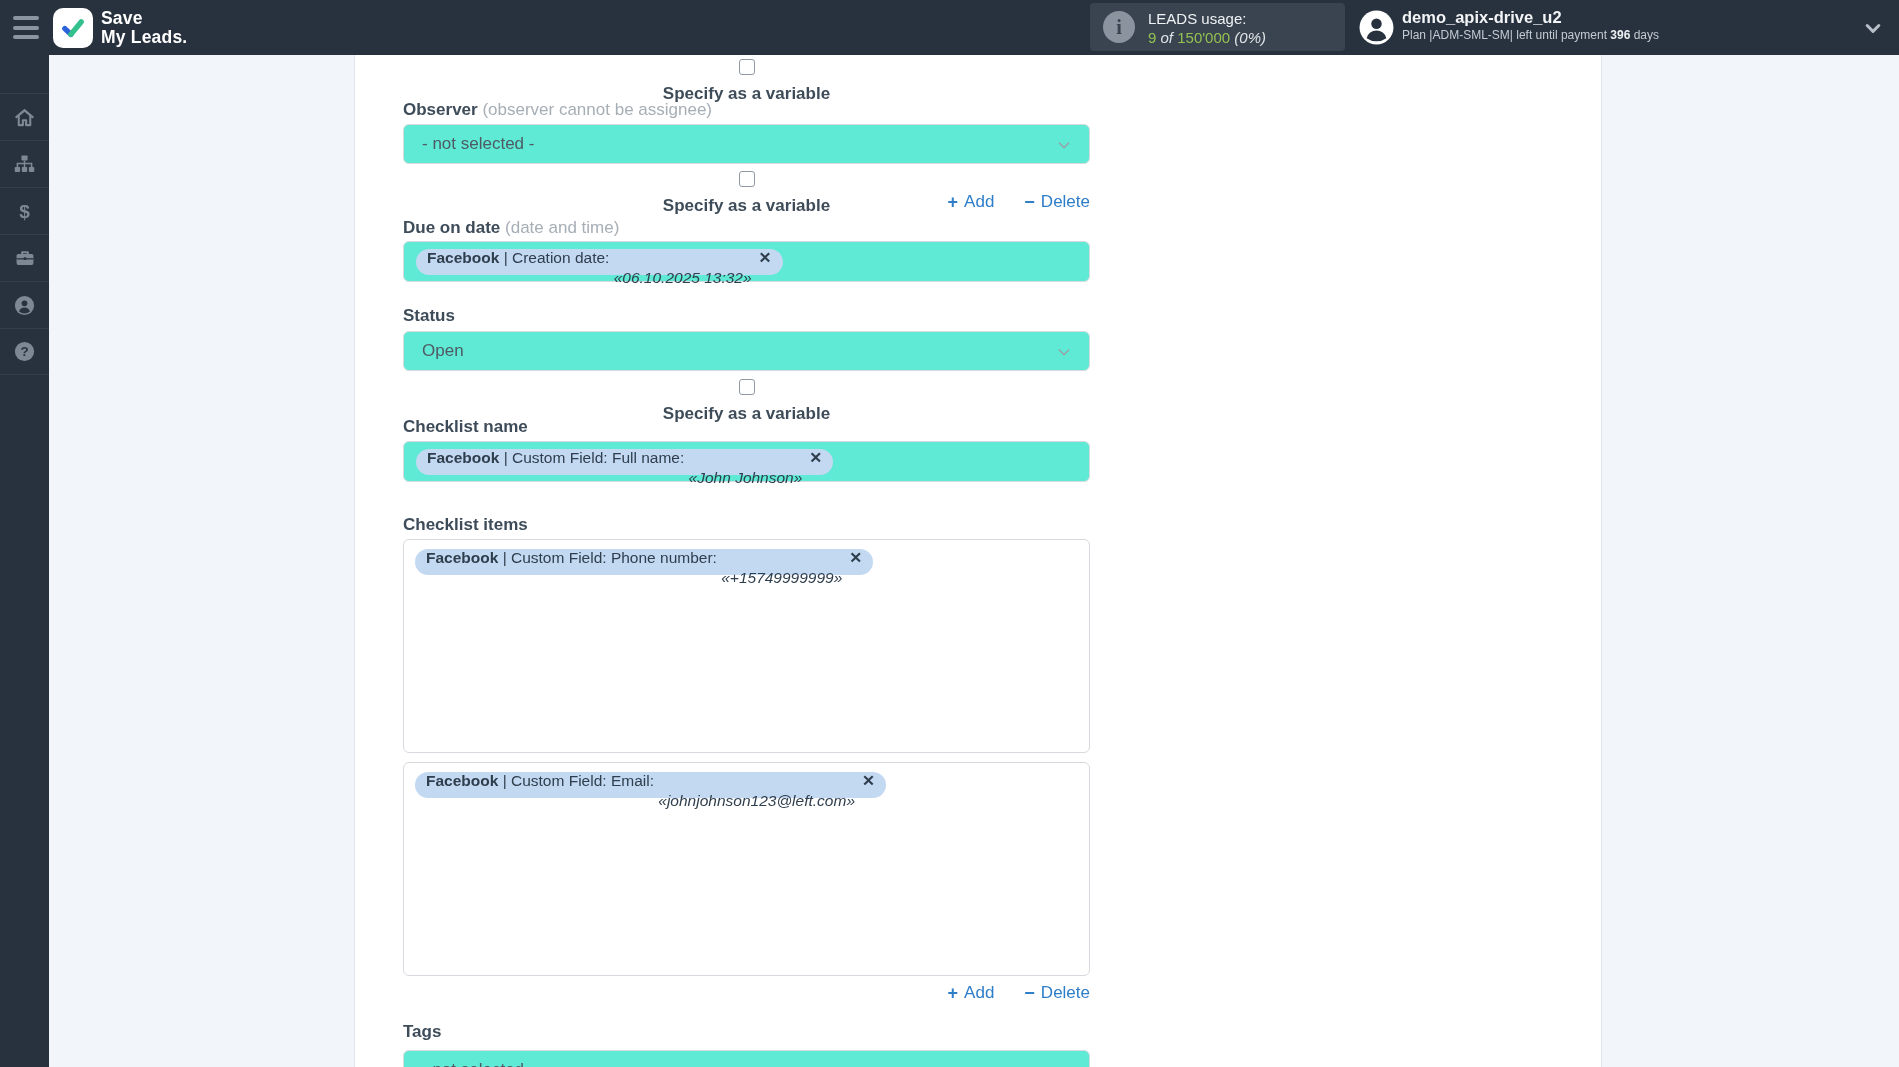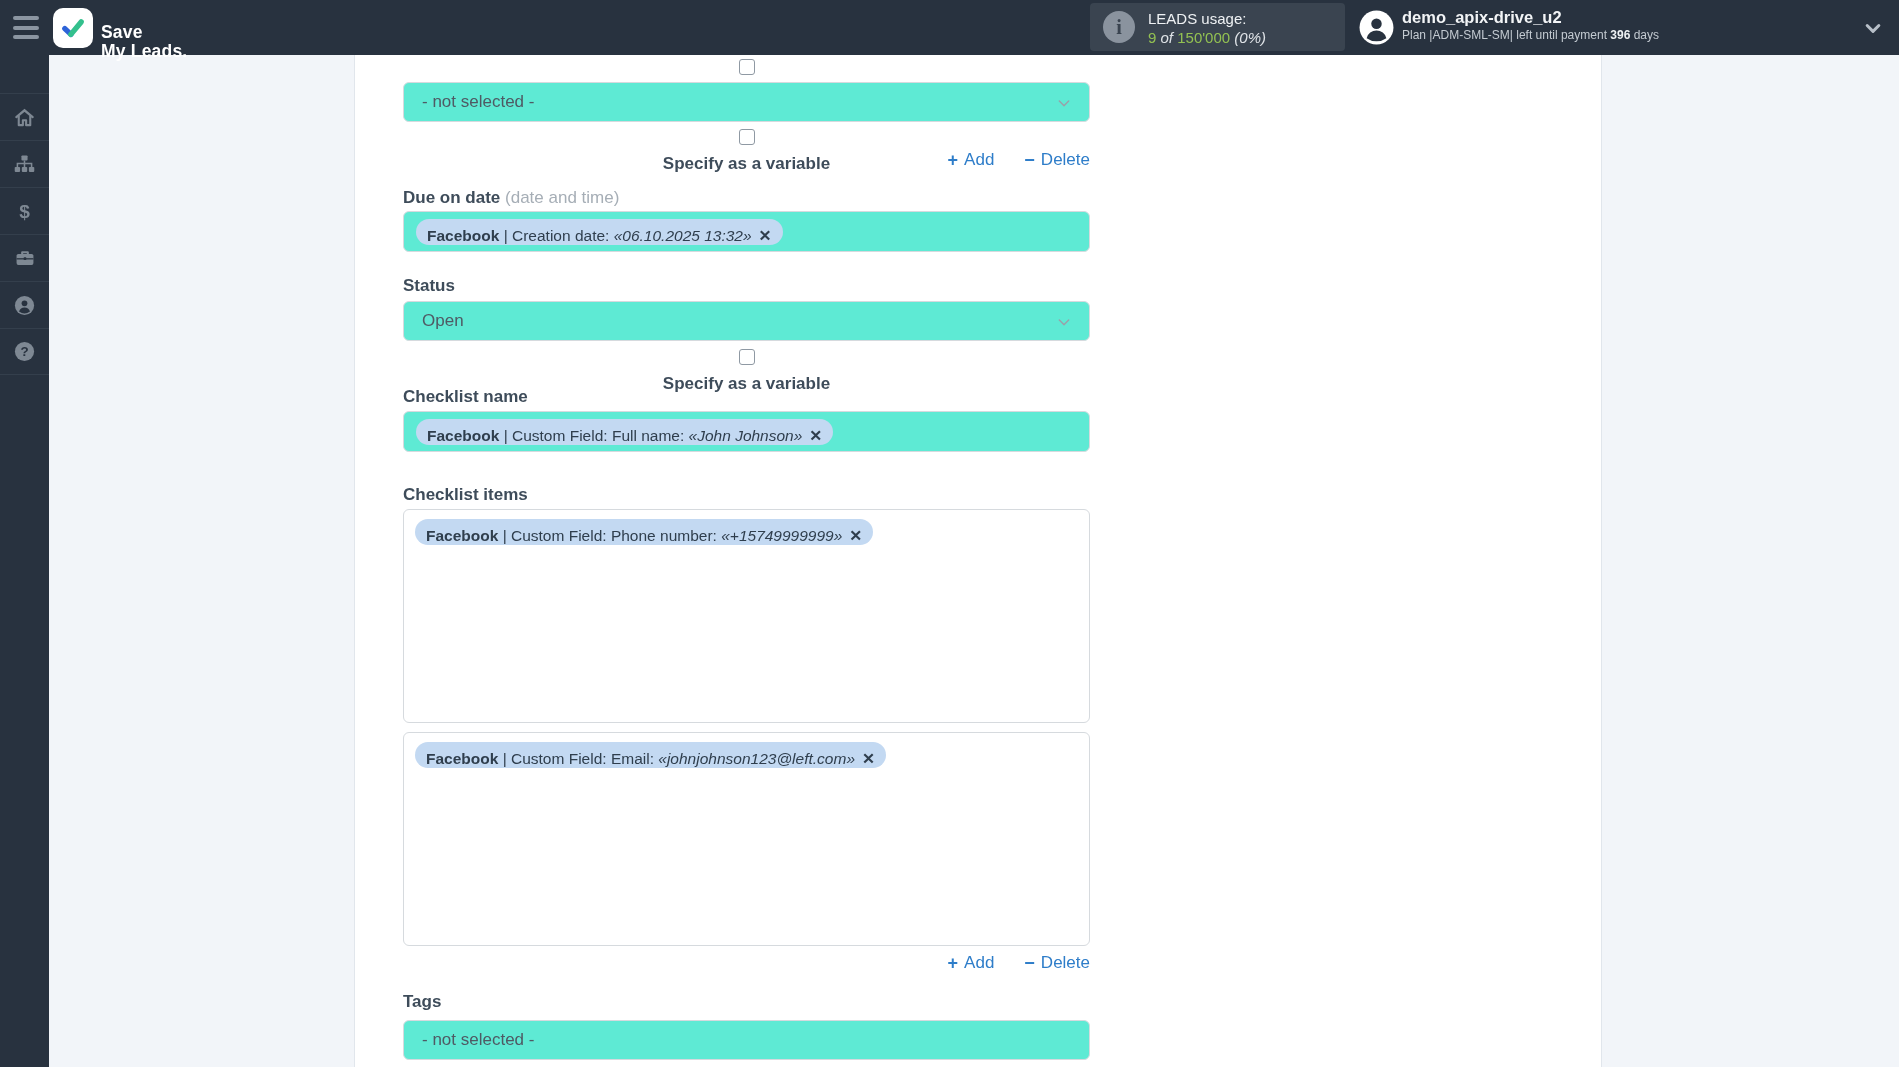--- a/index.html
+++ b/index.html
@@ -5,21 +5,21 @@
   * { margin:0; padding:0; box-sizing:border-box; }
   html,body { width:1899px; height:1067px; overflow:hidden; }
   body { font-family:"Liberation Sans", sans-serif; background:#ffffff; }
   #stage { position:relative; width:1899px; height:1067px; background:#ffffff; overflow:hidden; }
 
   
   #header { position:absolute; left:0; top:0; width:1899px; height:55px; background:#28323f; z-index:5; }
   #hamburger { position:absolute; left:13px; top:16px; width:26px; height:23px; display:flex; flex-direction:column; justify-content:space-between; cursor:pointer; }
   #hamburger span { display:block; width:26px; height:4px; background:#8b95a1; border-radius:2px; }
   #logo-box { position:absolute; left:53px; top:8px; width:40px; height:40px; background:#ffffff; border-radius:10px; display:flex; align-items:center; justify-content:center; }
-  #logo-text { position:absolute; left:101px; top:9px; color:#ffffff; font-size:17.5px; font-weight:700; line-height:19px; letter-spacing:.2px;margin-top:14px; }
+  #logo-text { position:absolute; left:101px; top:9px; color:#ffffff; font-size:17.5px; font-weight:700; line-height:19px; letter-spacing:.2px; }
   #usage-badge { position:absolute; left:1090px; top:3px; width:255px; height:48px; background:#3a4450; border-radius:4px; }
   #usage-badge .info-circle { position:absolute; left:13px; top:8px; width:32px; height:32px; border-radius:50%; background:#8a939e; color:#3a4450; font-weight:700; font-size:20px; display:flex; align-items:center; justify-content:center; font-family:"Liberation Serif", serif; }
   #usage-badge .usage-text { position:absolute; left:58px; top:6px; font-size:15px; color:#eef1f3; line-height:19px; }
   .usage-green { color:#93c152; }
   .usage-dim { color:#dfe3e7; font-style:italic; }
   #user-menu { position:absolute; left:1352px; top:0; width:540px; height:58px; cursor:pointer; }
   #avatar { position:absolute; left:6px; top:9px; width:37px; height:37px; }
   #user-name { position:absolute; left:50px; top:8px; color:#f2f4f6; font-size:16.5px; font-weight:700; }
   #user-plan { position:absolute; left:50px; top:28px; color:#c4cbd2; font-size:12px; }
   #user-plan b { color:#eef1f3; }
@@ -45,28 +45,28 @@
   .cb-box { width:16px; height:16px; border:1.5px solid #8f99a3; border-radius:3px; background:#fff; flex:0 0 auto; cursor:pointer; }
   .cb-label { font-size:17px; font-weight:600; color:#3e4c5a; line-height:20px; }
   .select, .tag-input { width:687px; height:40px; border:1px solid #d6dade; border-radius:6px; background:#5eead4; position:relative; display:flex; align-items:center; cursor:pointer; }
   .select .sel-value { padding-left:18px; font-size:17px; color:#4f5a64; }
   .select .sel-chevron { position:absolute; right:16px; top:12px; width:18px; height:16px; }
   .tag-input { padding-left:12px; }
   .tag-area { width:687px; height:214px; border:1px solid #d6dade; border-radius:6px; background:#fff; padding:9px 11px; cursor:text; }
   .links-row { display:flex; justify-content:flex-end; align-items:center; gap:30px; height:22px; }
   .link-btn { color:#2e7dc9; font-size:17px; display:flex; align-items:center; gap:6px; cursor:pointer; }
   .link-btn .sign { font-weight:700; font-size:18px; }
-  .chip { display:inline-flex; align-items:flex-end; height:26px; border-radius:13px; background:#c3d9f2; padding:0 11px; font-size:15.5px; color:#2f3e4d; white-space:pre; cursor:pointer; }
+  .chip { display:inline-flex; align-items:flex-start; height:26px; border-radius:13px; background:#c3d9f2; padding:0 11px; font-size:15.5px; color:#2f3e4d; white-space:pre; cursor:pointer; }
   .chip .src { font-weight:700; }
   .chip .val { font-style:italic;margin-top:20px; }
   .chip .x { font-weight:700; margin-left:7px; font-style:normal; cursor:pointer; }
 
   
   .mt4{margin-top:4px;} .mt20{margin-top:20px;} .mt3{margin-top:3px;} .mt7{margin-top:7px;}
-  .mt0{margin-top:0;} .mt16{margin-top:16px;} .mt2{margin-top:2px;} .mt23{margin-top:23px;}
+  .mt0{margin-top:0;} .mt16{margin-top:4px;} .mt2{margin-top:2px;} .mt23{margin-top:23px;}
   .mt8{margin-top:8px;} .mt17{margin-top:17px;} .mt21{margin-top:32px;} .mt9{margin-top:9px;} .mt6{margin-top:6px;}
   .h41{height:41px;}
 
   svg { display:block; }
 </style>
 </head>
 <body>
 
 <div id="stage">
 
@@ -185,20 +185,23 @@
   <div id="white-panel"></div>
   <div id="right-gray" class="gray-panel"></div>
 
   <div id="form">
 
     <div class="cb-row mt4">
       <span class="cb-box"></span>
       <span class="cb-label">Specify as a variable</span>
     </div>
 
+    <div class="field-label mt20">
+      <span>Observer</span><span class="hint"> (observer cannot be assignee)</span>
+    </div>
     <div class="select mt3">
       <span class="sel-value">- not selected -</span>
       <span class="sel-chevron">
         <svg width="18" height="16" viewBox="0 0 24 24">
             <path d="M5 9 L12 16 L19 9" stroke="#99a1a9" stroke-width="2.2" fill="none" stroke-linecap="round" stroke-linejoin="round"></path>
           </svg>
       </span>
     </div>
 
     <div class="cb-row mt7">

